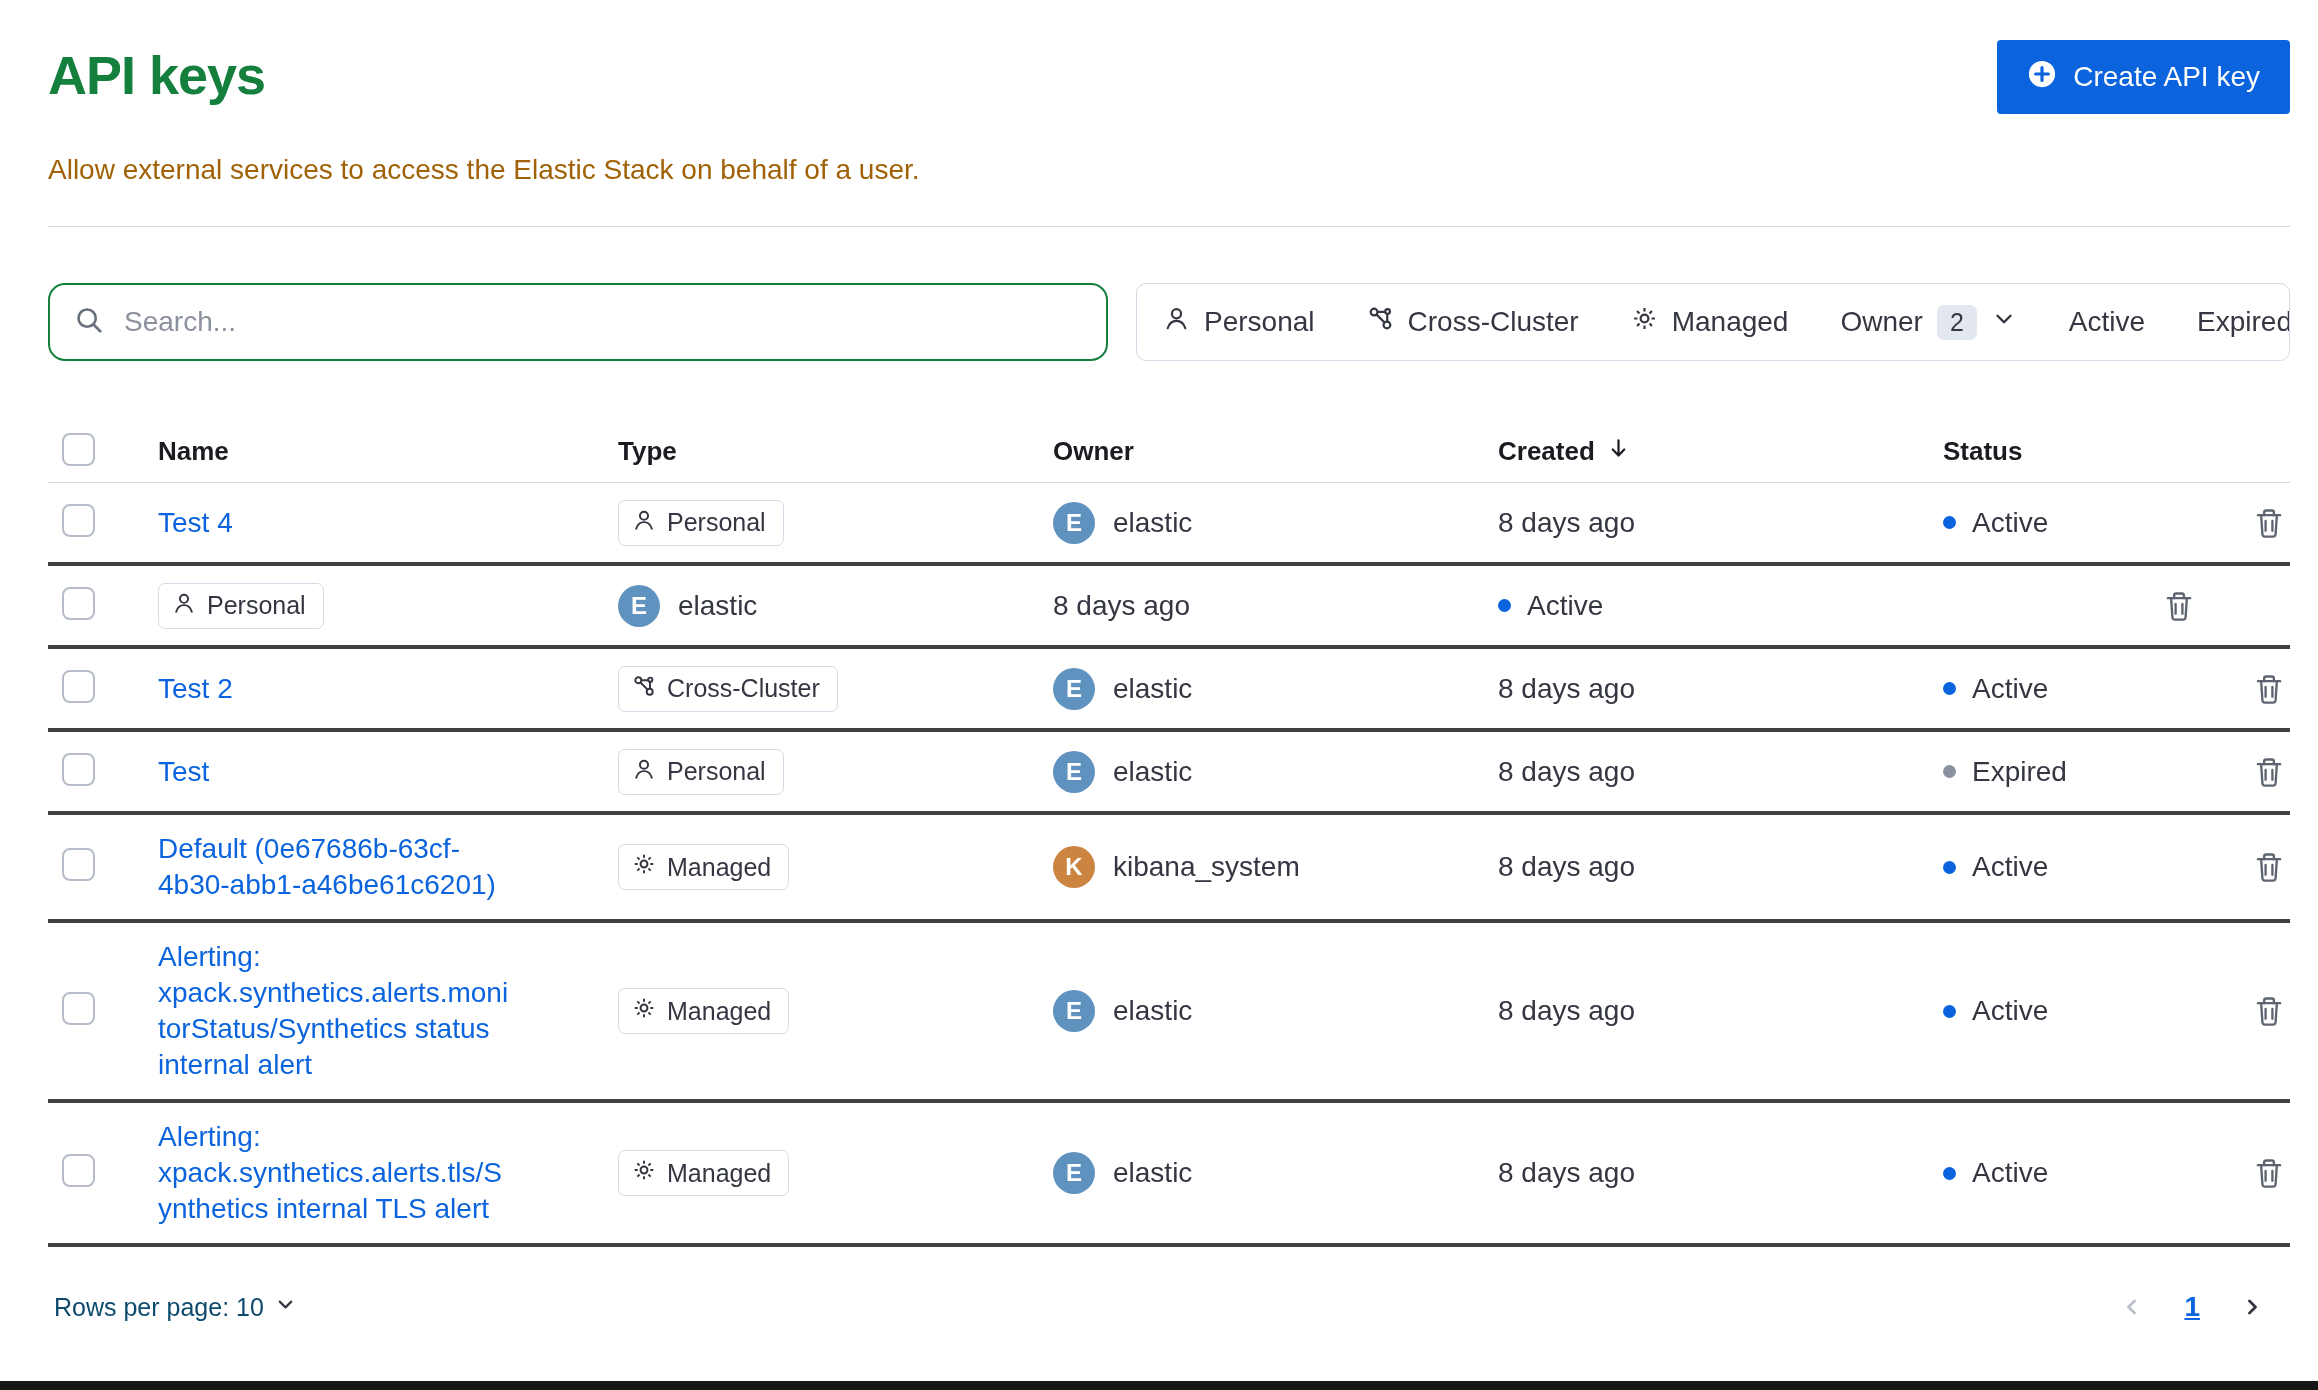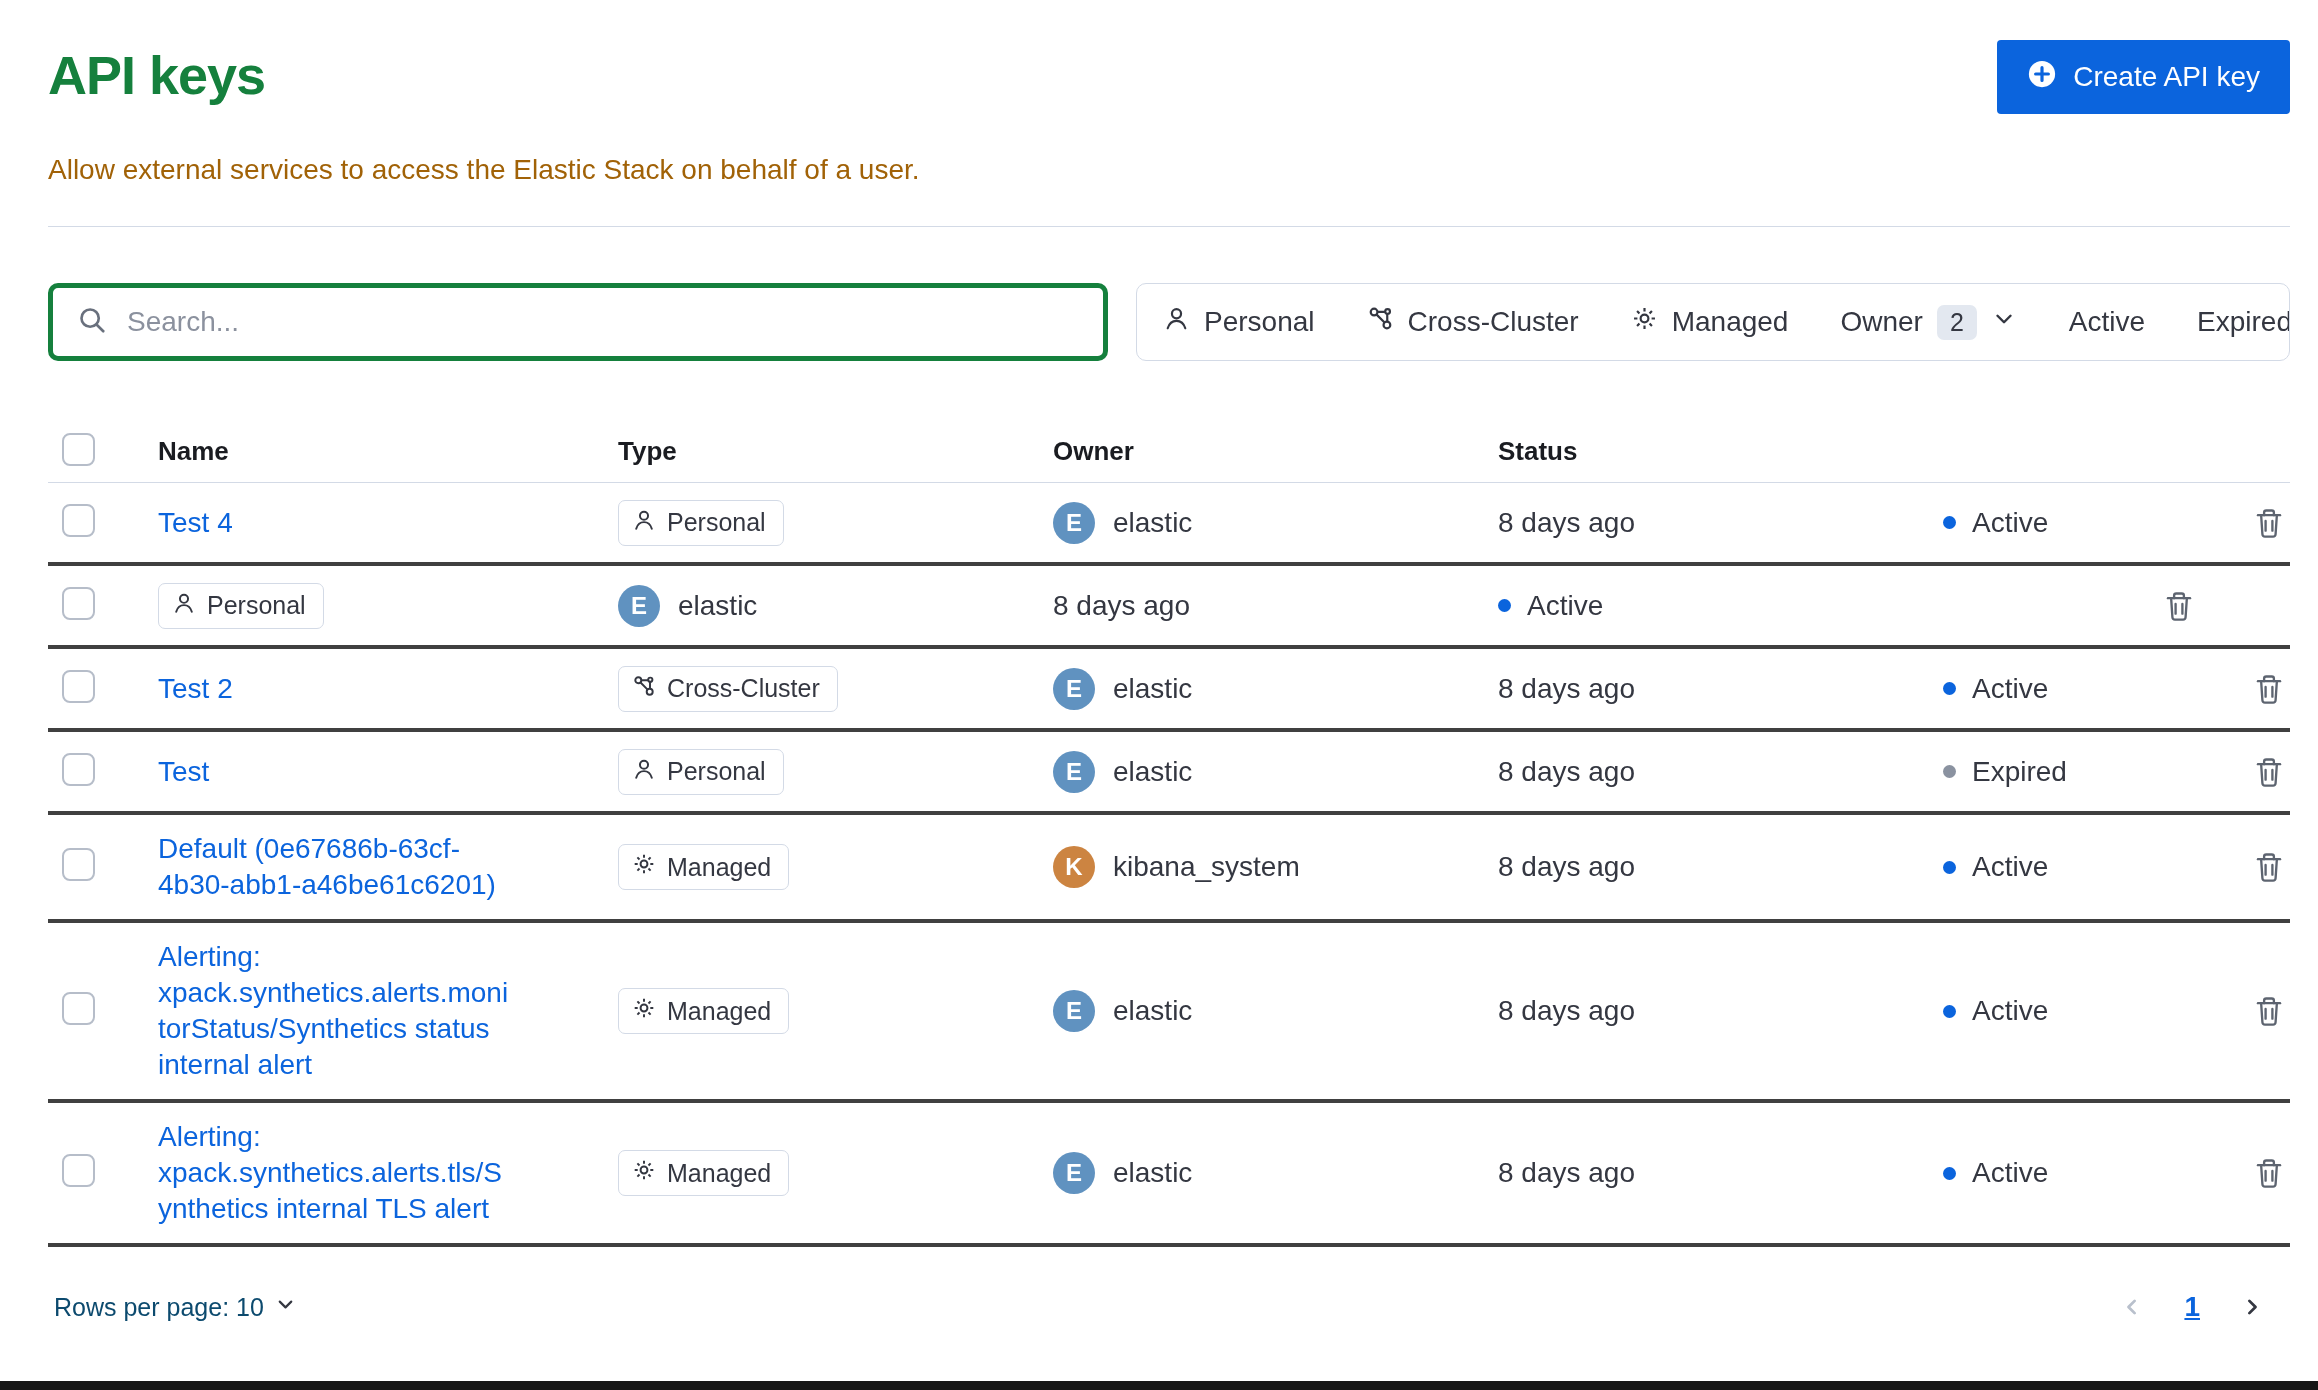--- a/index.html
+++ b/index.html
@@ -25,21 +25,21 @@
     font-size:28px; font-weight:500; font-family:inherit;
     cursor:pointer; margin-top:10px;
   }
   .subtitle { font-size:28px; margin:40px 0 17px; color:#a16207; }
   hr { border:none; border-top:1px solid #d3dae6; margin:40px 0 0; }
 
   
   .toolbar { margin-top:56px; display:flex; gap:28px; }
   .search-box {
     flex:1; height:78px;
-    border:5px solid #15803d; border-radius:10px;
+    border:2px solid #15803d; border-radius:17px;
     display:flex; align-items:center; gap:18px;
     padding:0 24px; background:#fff;
   }
   .search-box input {
     border:none; outline:none; flex:1;
     font-size:28px; color:#343741; font-family:inherit; background:transparent;
   }
   .search-box input::placeholder { color:#8b919e; }
   .filter-group {
     width:1154px; min-width:1154px; height:78px;
@@ -194,20 +194,28 @@
       <div class="hcell">
           <span>Name</span>
         </div>
       <div class="hcell">
           <span>Type</span>
         </div>
       <div class="hcell">
           <span>Owner</span>
         </div>
       <div class="hcell">
+        <span>Created</span>
+        <span>
+          <svg width="27" height="27" viewBox="0 0 16 16" fill="none" stroke="#1a1c21" stroke-width="1.3" stroke-linecap="round" stroke-linejoin="round">
+              <path d="M8 3.2v9M4.6 8.6L8 12.2l3.4-3.6"></path>
+            </svg>
+        </span>
+      </div>
+      <div class="hcell">
           <span>Status</span>
         </div>
       <div></div>
     </div>
     <div>
   <div class="trow">
     <div class="cell-check"><button class="checkbox"></button></div>
     <div class="cell-name"><a class="name-link">Test 4</a></div>
     <div>
       <span class="badge">

